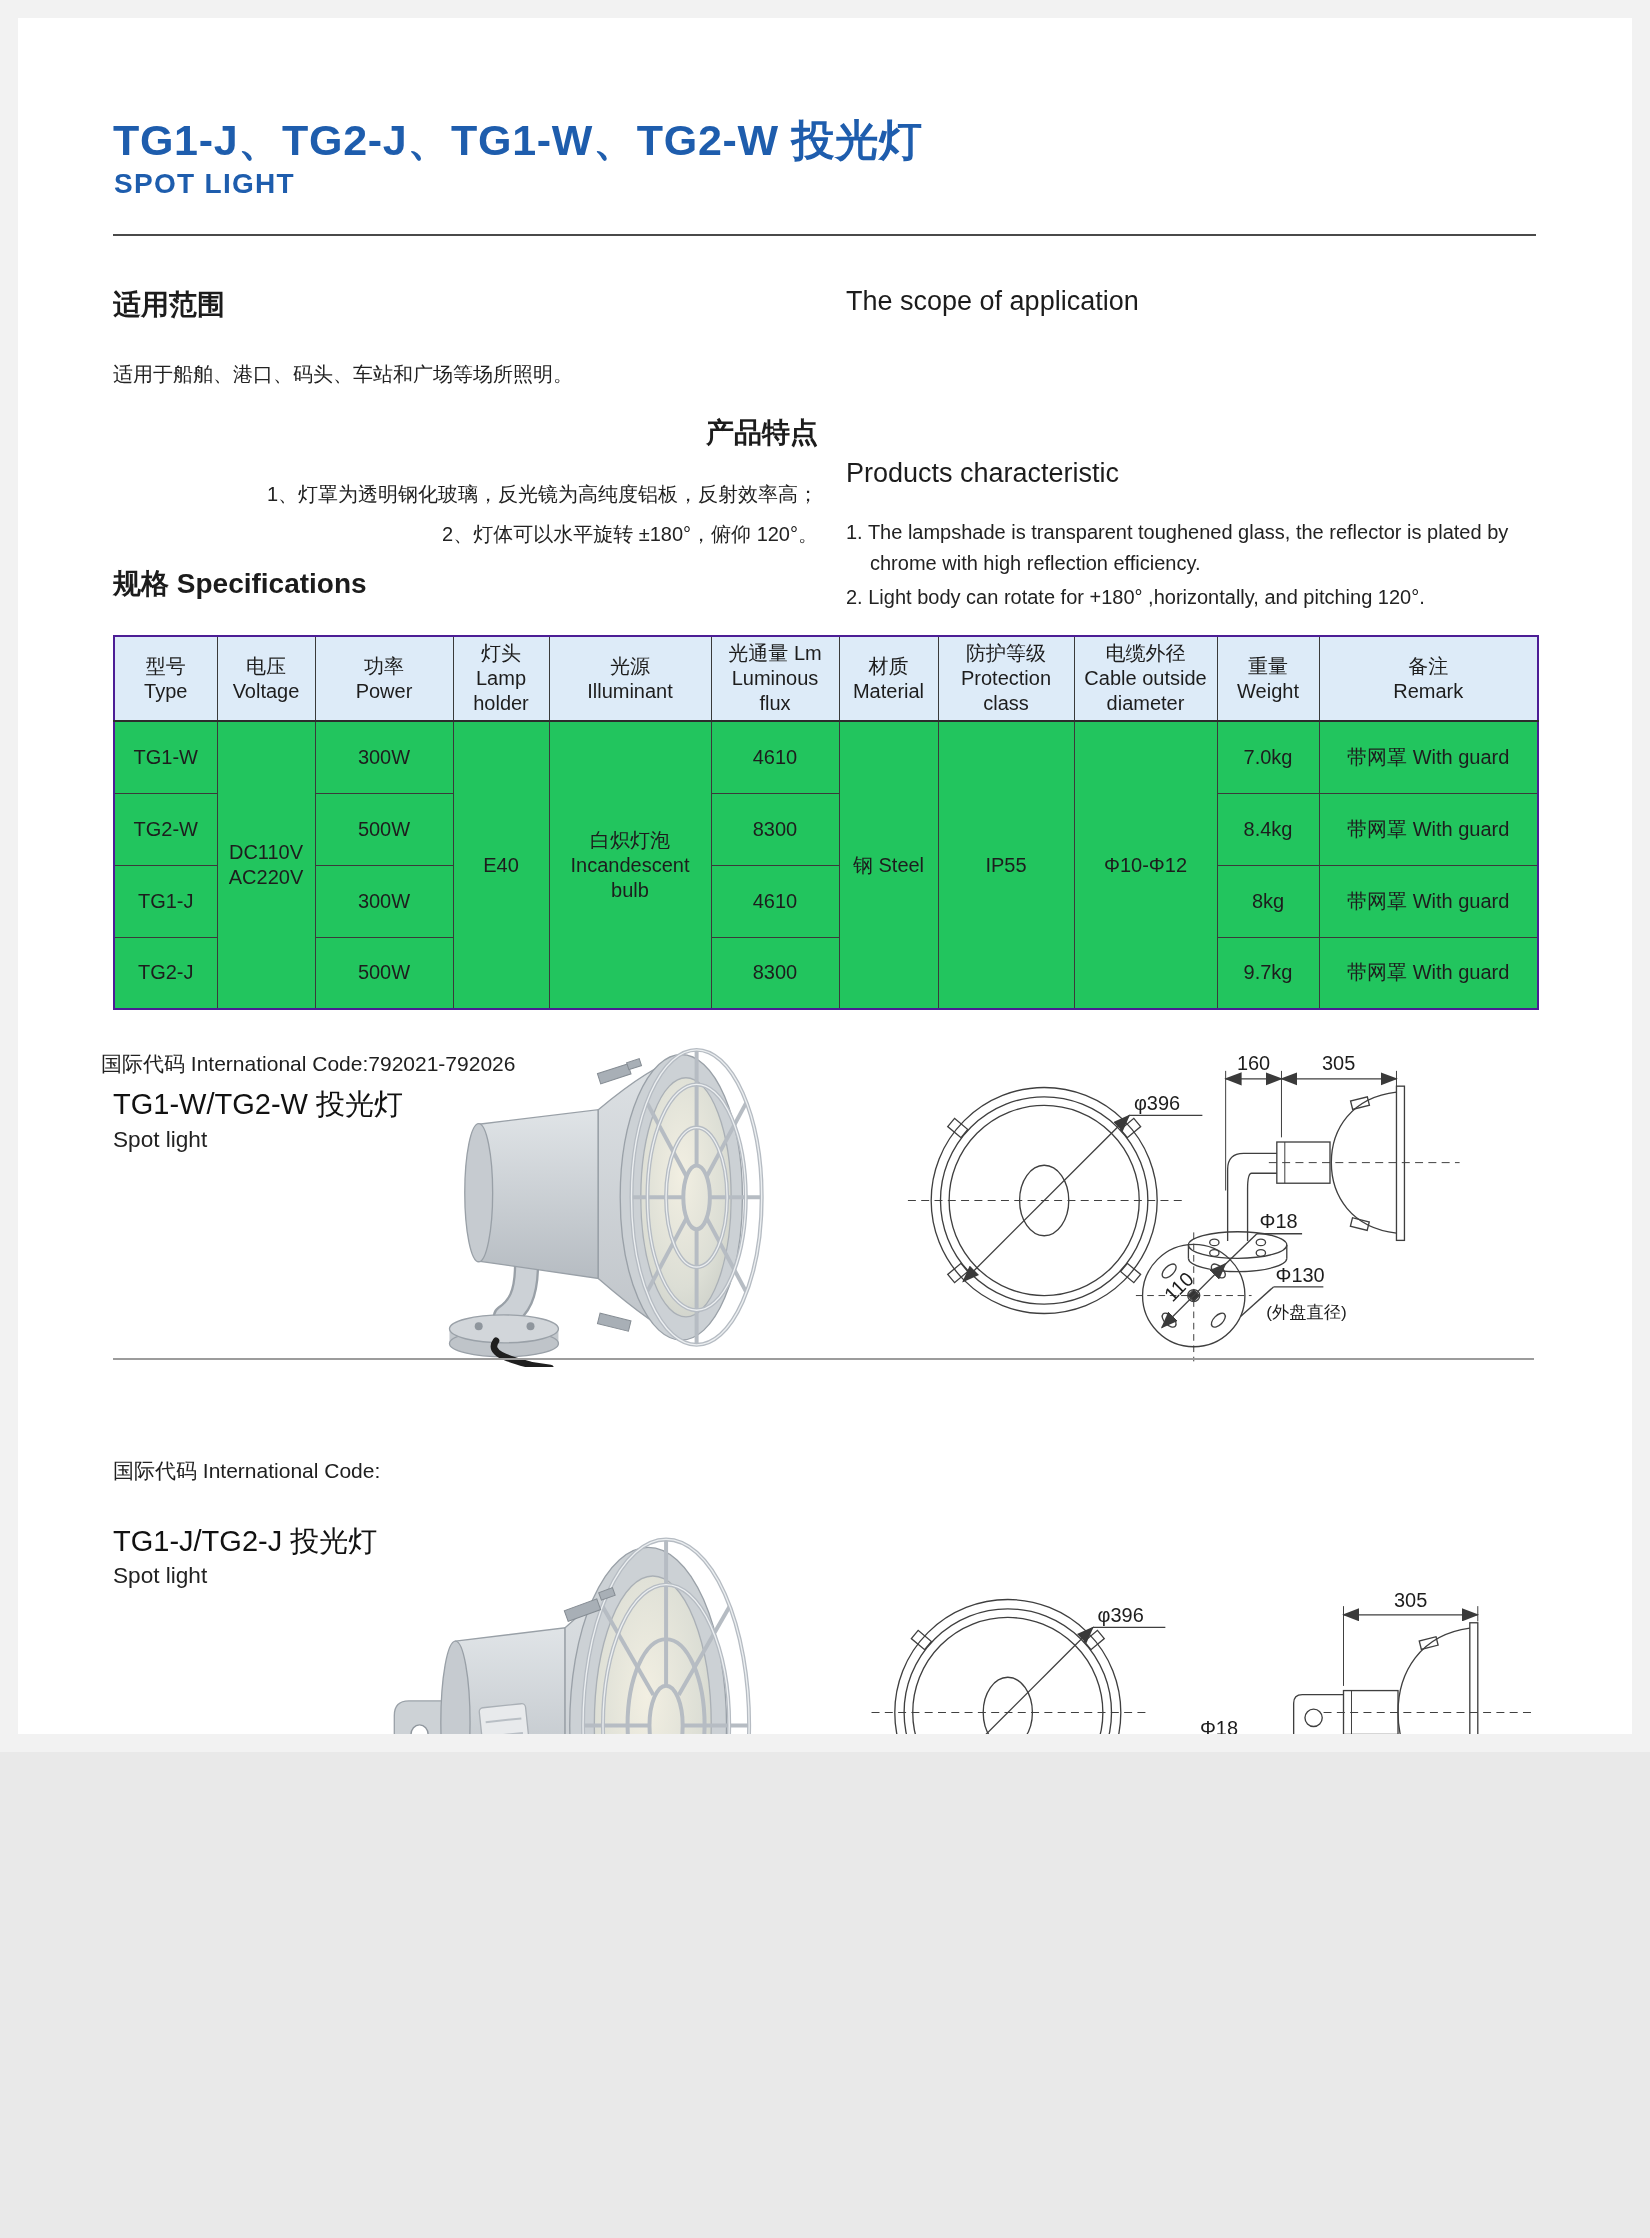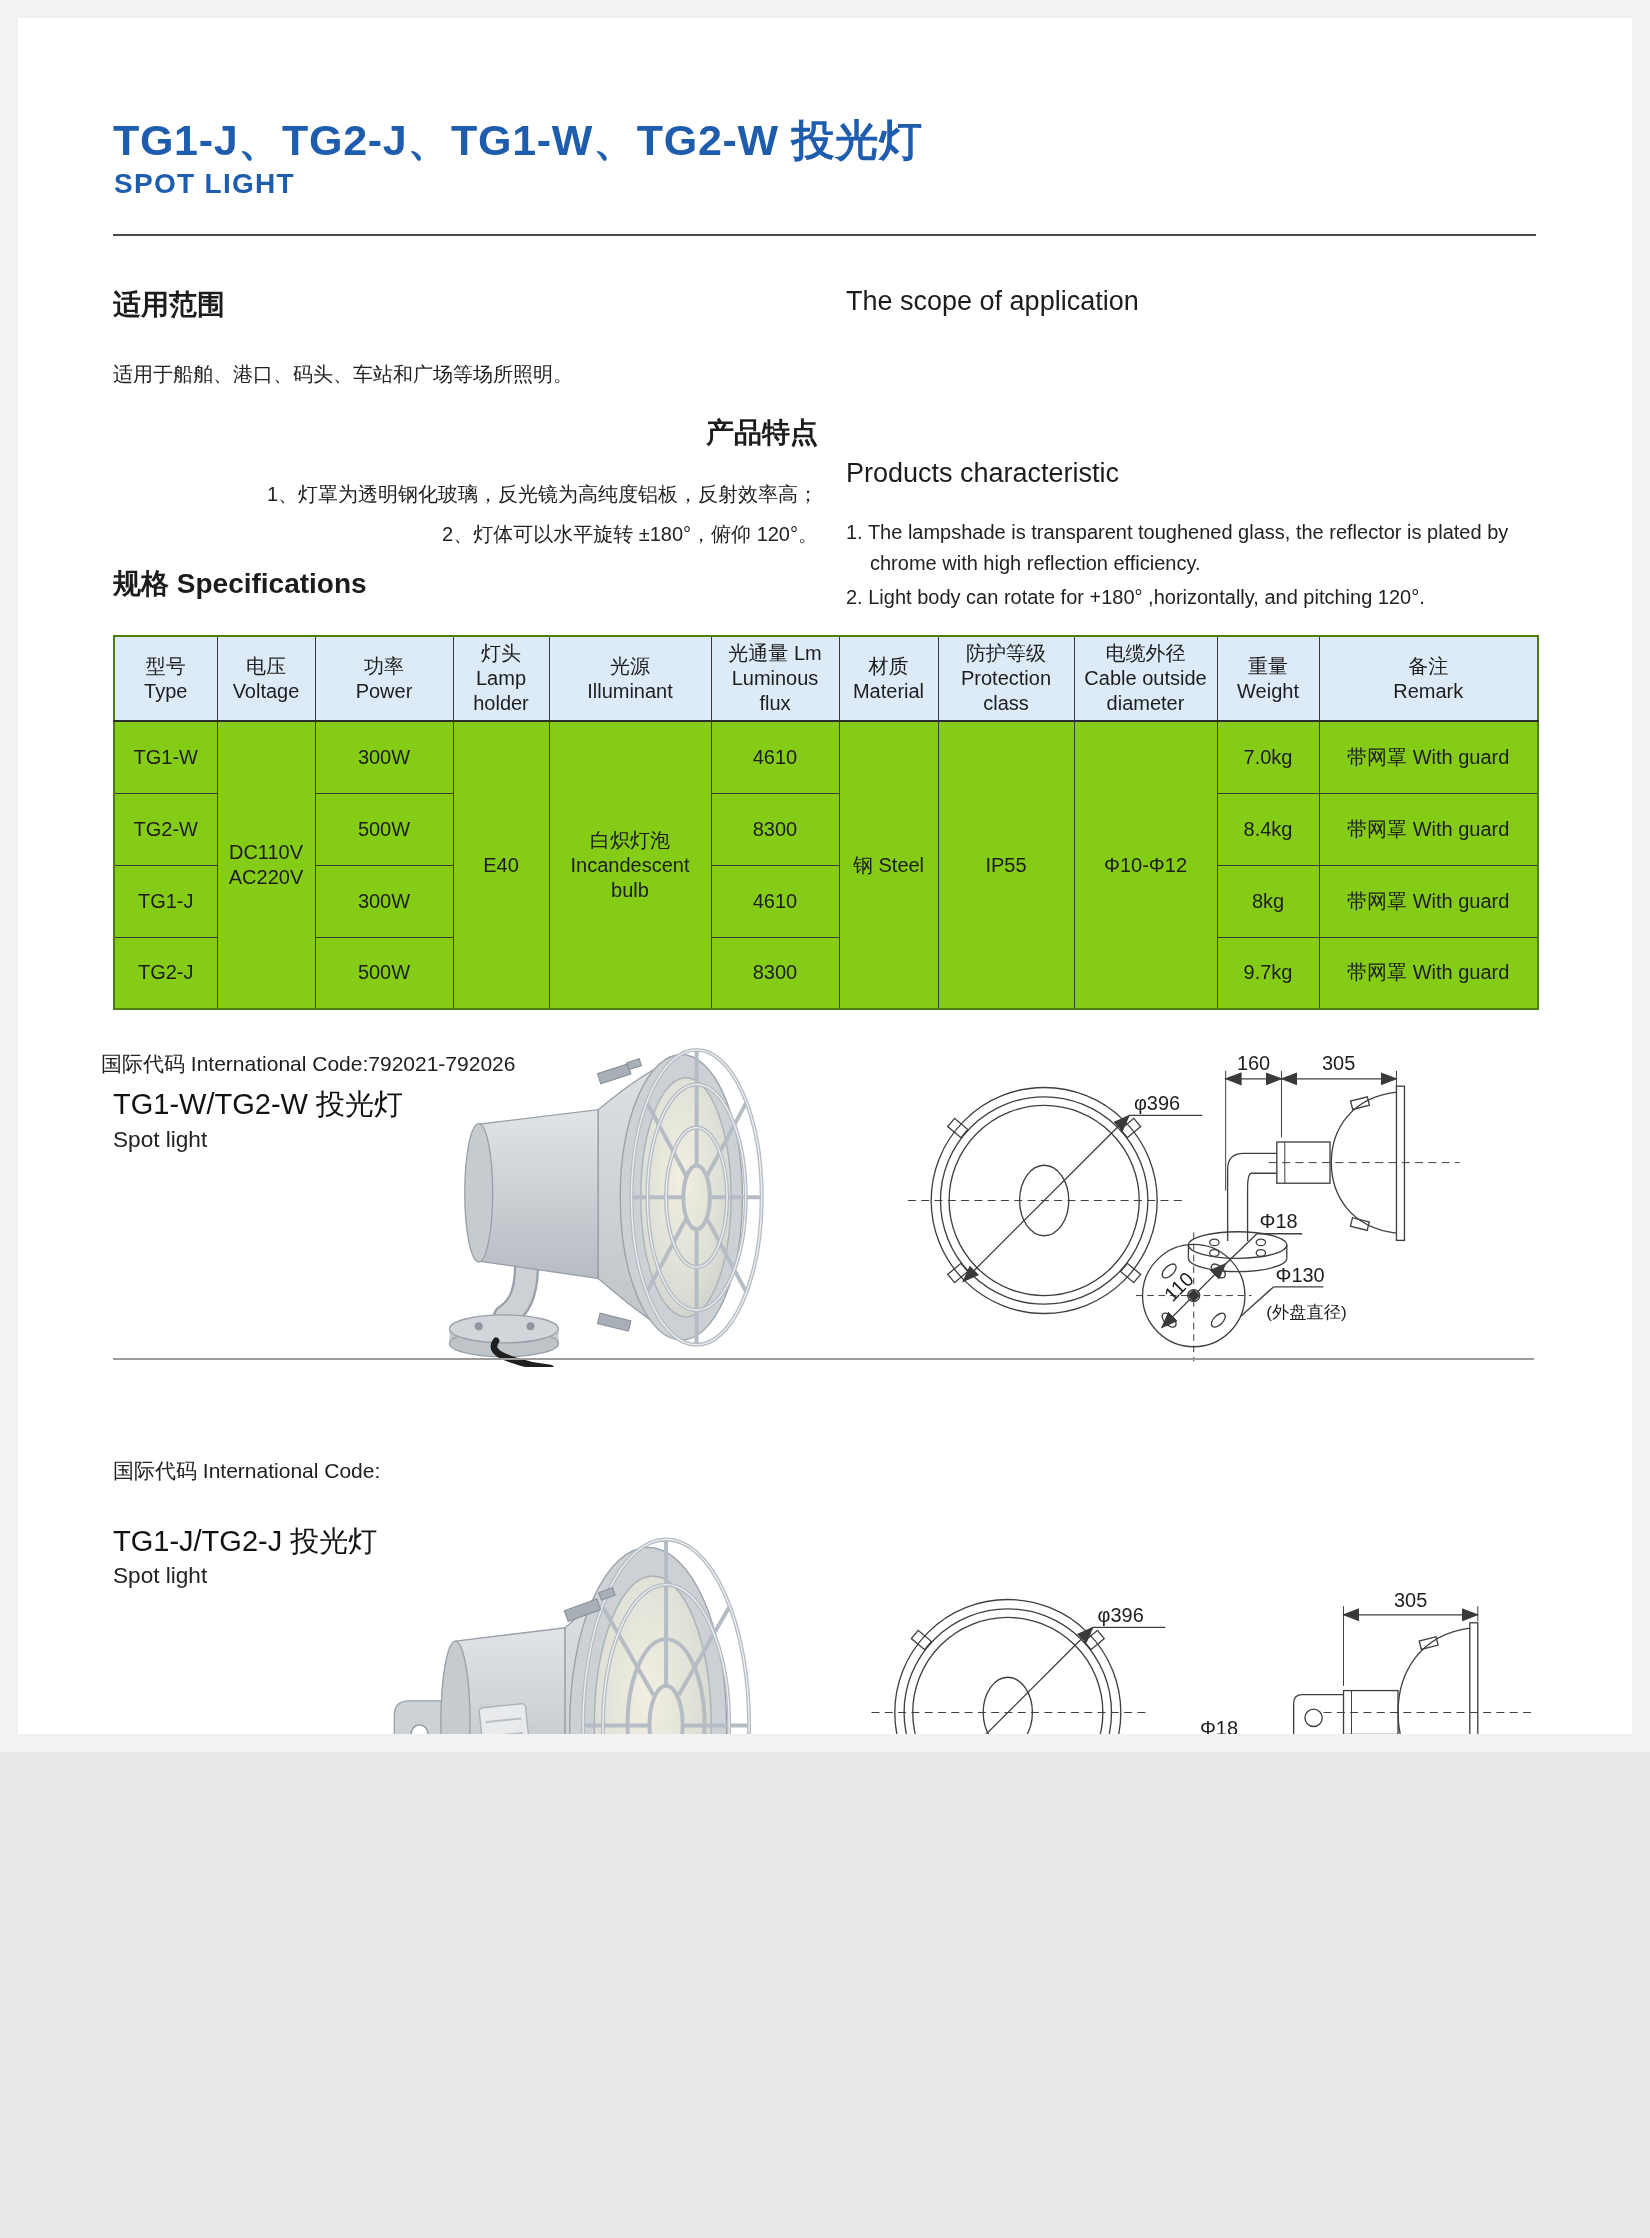--- a/index.html
+++ b/index.html
@@ -20,23 +20,23 @@
   .h-cn { font-size:28px; font-weight:600; color:#1c1c1c; }
   .h-en { font-size:27px; font-weight:400; color:#1c1c1c; }
   .body-text { font-size:20px; color:#222; line-height:1.55; }
 
   .left-col { left:113px; width:705px; }
   .right-col { left:846px; width:692px; }
 
   .spec-table { left:113px; top:635px; width:1423px; border-collapse:collapse; table-layout:fixed;
                 font-size:20px; color:#1d1d1d; }
   .spec-table th, .spec-table td { border:1.3px solid #3a3a3a; text-align:center; vertical-align:middle; padding:2.7px 4px; }
-  .spec-table { border:2px solid #4d7c0f; }
+  .spec-table { border:2px solid #4c1d95; }
   .spec-table thead th { background:#ddebf8; height:85px; font-weight:400; border-bottom:2.7px solid #2d2d2d; }
-  .spec-table tbody td { height:72px; background:#84cc16; }
+  .spec-table tbody td { height:72px; background:#22c55e; }
   .spec-table .two-line span { display:block; line-height:1.25; }
 
   .code-line { font-size:21px; color:#202020; }
   .model-name { font-size:29px; font-weight:400; color:#111; }
   .model-sub { font-size:22.6px; color:#222; }
 
   .footer-text { left:114px; top:2123px; font-size:24px; color:#1d1d1d; letter-spacing:0.7px; }
 
   svg text { font-family:"Liberation Sans","DejaVu Sans",sans-serif; }
   .dim-text { font-size:30px; fill:#1d1d1d; }

